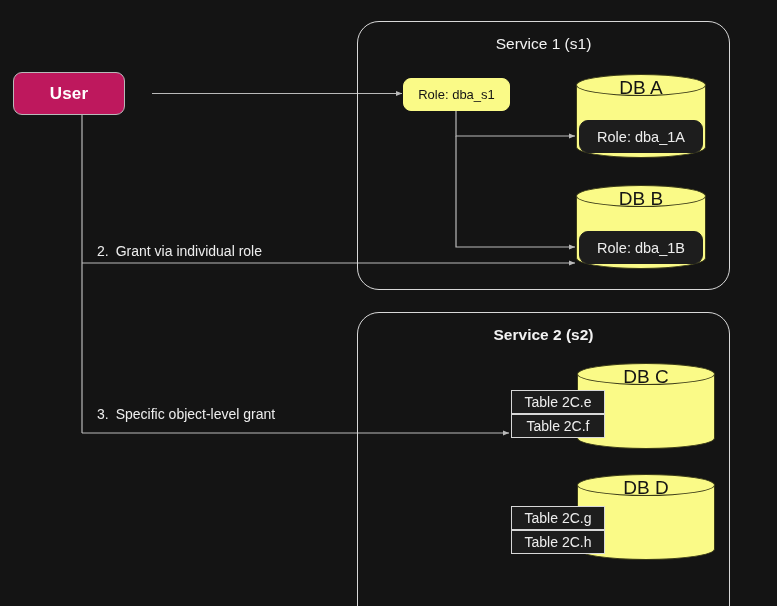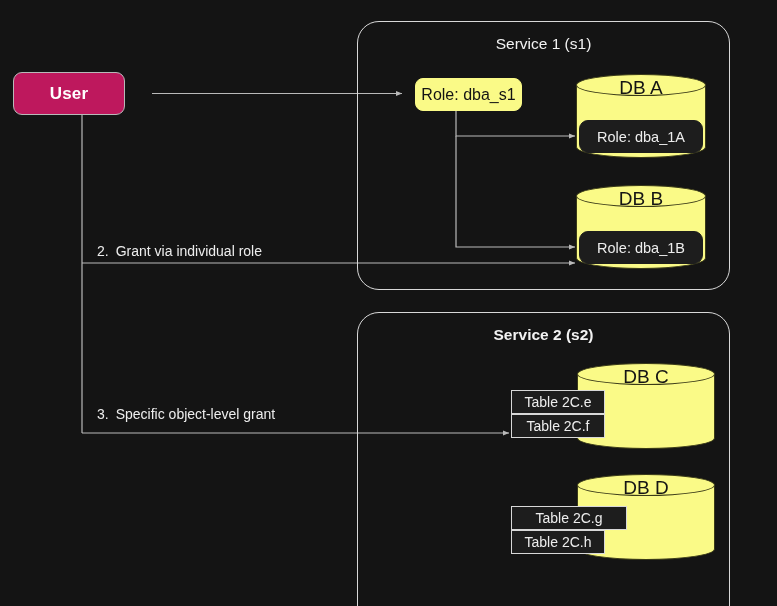--- a/index.html
+++ b/index.html
@@ -68,22 +68,21 @@
     font-size: 15.5px;
     white-space: nowrap;
   }
 
   
   .role-pill {
     background: #fafa87;
     border: 1.5px solid #fafa87;
     border-radius: 8px;
     color: #141414;
-    font-size: 16px;
-    margin-left: 12px;
+    font-size: 13px;
   }
 
   
   .role-chip {
     background: #1d1d1d;
     border: 1.5px solid #1d1d1d;
     border-radius: 9px;
     color: #ededed;
     font-size: 14.5px;
     z-index: 4;
@@ -243,20 +242,20 @@
   <div class="node table-chip" style="left:511px; top:414px; width:94px; height:24px;">
     <span>Table 2C.f</span>
   </div>
 
   <div class="cyl" style="left:577px; top:474px; width:138px; height:86px;">
     <div class="cyl-bottom"></div>
     <div class="cyl-body"></div>
     <div class="cyl-top"></div>
     <div class="cyl-label">DB D</div>
   </div>
-  <div class="node table-chip" style="left:511px; top:506px; width:116px; height:24px;">
+  <div class="node table-chip" style="left:511px; top:506px; width:94px; height:24px;">
     <span>Table 2C.g</span>
   </div>
   <div class="node table-chip" style="left:511px; top:530px; width:94px; height:24px;">
     <span>Table 2C.h</span>
   </div>
 
 </div>
 
 </body></html>

